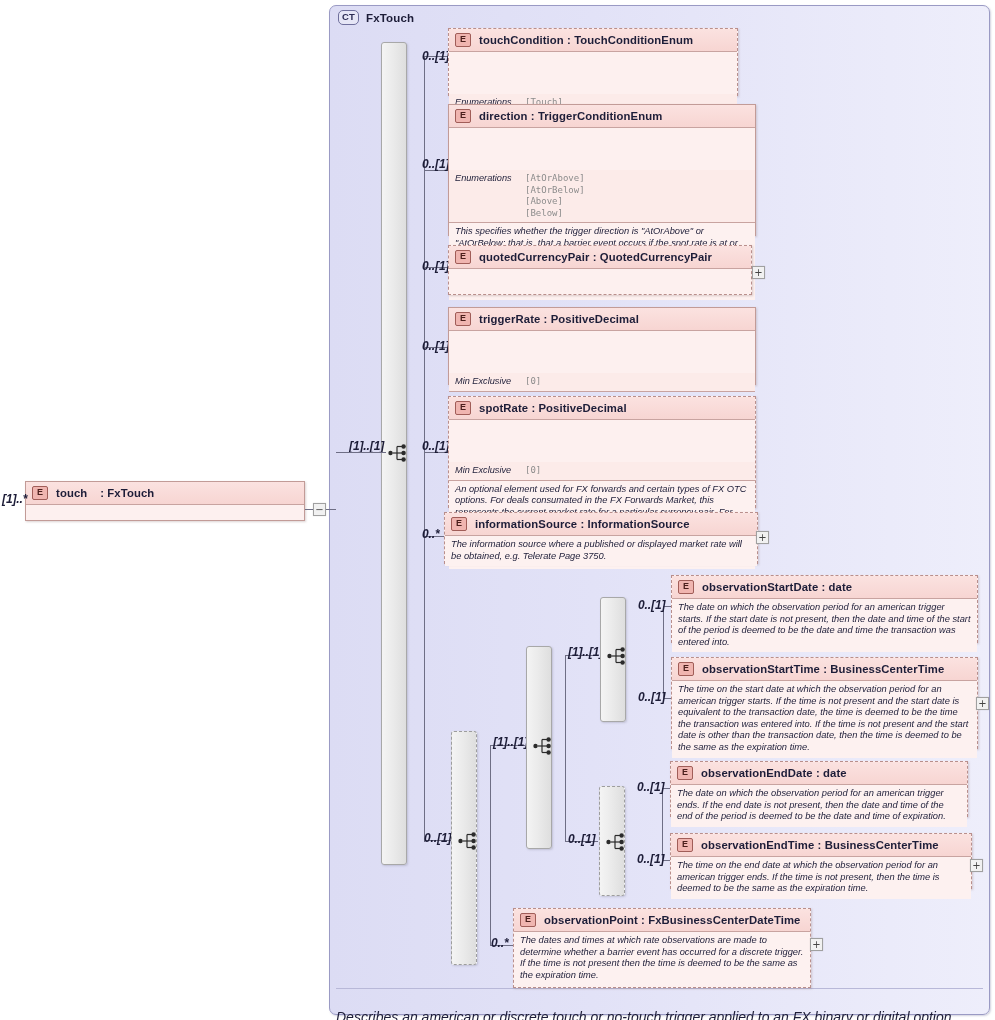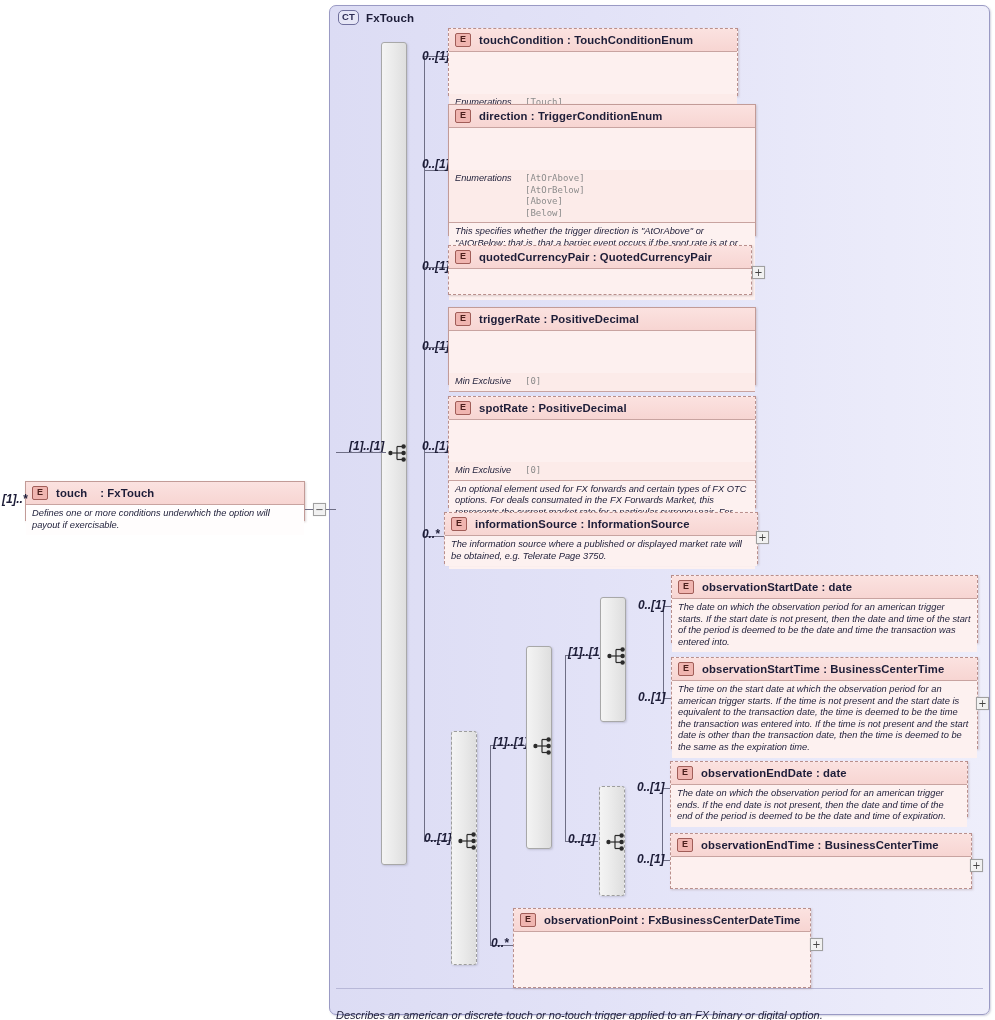--- a/index.html
+++ b/index.html
@@ -49,21 +49,21 @@
     font-weight: bold;
     color: #1d1d38;
     letter-spacing: .15px;
   }
   .ct-footer {
     position: absolute;
     left: 6px; right: 6px; bottom: 5px;
     height: 15px;
     border-top: 1px solid #b8b8d8;
     padding-top: 20px;
-    font-size: 11px;
+    font-size: 14px;
     font-style: italic;
     color: #1d1d38;
     background: transparent;
   }
 
   
   .ebox {
     position: absolute;
     background: #fdf0ef;
     border: 1px dashed #b98f8c;
@@ -184,21 +184,20 @@
       <span class="ct-title">FxTouch</span>
     </div>
     <div class="ct-footer">Describes an american or discrete touch or no-touch trigger applied to an FX binary or digital option.</div>
   </div>
 
   <div class="ebox solid whitedoc" style="left:25px; top:481px; width:280px; height:40px;">
     <div class="hdr">
       <span class="e-badge">E</span>
       <span class="e-name"><span>touch</span>&nbsp;&nbsp;&nbsp;&nbsp;<span>:</span>&nbsp;<span>FxTouch</span></span>
     </div>
-    <div class="doc">Defines one or more conditions underwhich the option will payout if exercisable.</div>
   </div>
   <div class="card" style="left:2px; top:492px;">[1]..*</div>
 
   <div class="line h" style="left:305px; top:509px; width:8px;"></div>
   <div class="expander" style="left:313px; top:503px;">−</div>
   <div class="line h" style="left:326px; top:509px; width:10px;"></div>
 
   <div class="seqbar" style="left:381px; top:42px; width:26px; height:823px;"></div>
   <div class="card" style="left:349px; top:439px;">[1]..[1]</div>
   <div class="line h" style="left:336px; top:452px; width:50px;"></div>
@@ -392,26 +391,28 @@
     <div class="doc">The date on which the observation period for an american trigger ends. If the end date is not present, then the date and time of the end of the period is deemed to be the date and time of expiration.</div>
   </div>
 
   <div class="line h" style="left:662px; top:860px; width:8px;"></div>
   <div class="card" style="left:637px; top:852px;">0..[1]</div>
   <div class="ebox" style="left:670px; top:833px; width:302px; height:56px;">
     <div class="hdr">
       <span class="e-badge">E</span>
       <span class="e-name">observationEndTime : BusinessCenterTime</span>
     </div>
+    <div class="doc">The time on the end date at which the observation period for an american trigger ends. If the time is not present, then the time is deemed to be the same as the expiration time.</div>
   </div>
   <div class="expander" style="left:970px; top:859px;">+</div>
 
   <div class="line h" style="left:490px; top:945px; width:23px;"></div>
   <div class="card" style="left:491px; top:936px;">0..*</div>
   <div class="ebox" style="left:513px; top:908px; width:298px; height:80px;">
     <div class="hdr">
       <span class="e-badge">E</span>
       <span class="e-name">observationPoint : FxBusinessCenterDateTime</span>
     </div>
+    <div class="doc">The dates and times at which rate observations are made to determine whether a barrier event has occurred for a discrete trigger. If the time is not present then the time is deemed to be the same as the expiration time.</div>
   </div>
   <div class="expander" style="left:810px; top:938px;">+</div>
 
 </div>
 
 </body></html>

